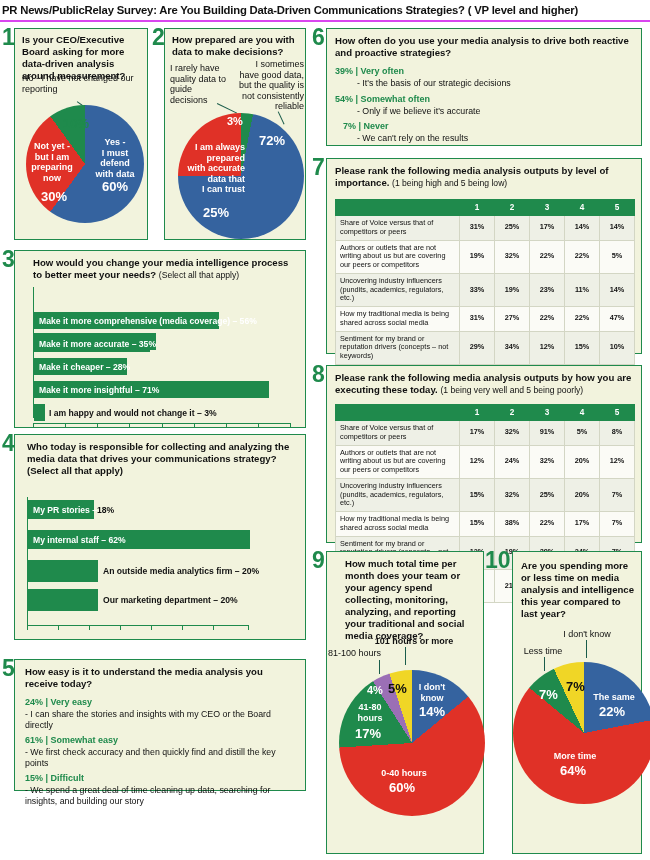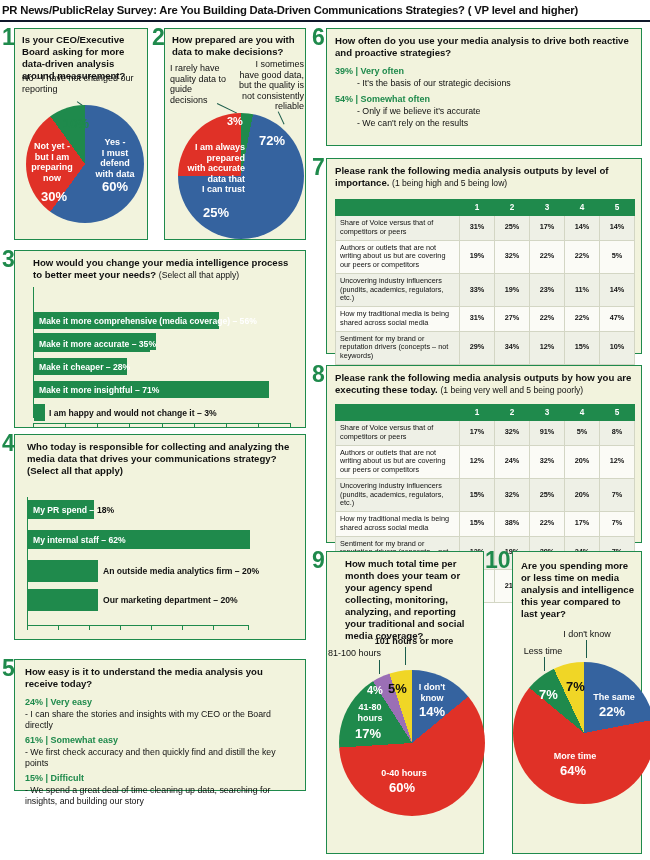--- a/index.html
+++ b/index.html
@@ -9,21 +9,21 @@
     font-family:"Liberation Sans", sans-serif;
     color:#111;
     overflow:hidden;
     position:relative;
   }
   .page{position:relative;width:650px;height:860px;box-sizing:border-box;}
 
   
   .hdr{
     position:absolute;left:0;top:0;width:650px;height:20px;
-    border-bottom:2px solid #0f172a;
+    border-bottom:2px solid #d946ef;
     display:flex;align-items:center;
   }
   .hdr-title{
     font-size:11.3px;font-weight:bold;letter-spacing:-0.2px;
     white-space:nowrap;color:#111;padding-left:2px;
   }
 
   
   .panel{
     position:absolute;
@@ -188,21 +188,21 @@
 
   <div class="qnum" style="left:2px;top:432px;">4</div>
   <div class="panel" style="left:14px;top:434px;width:292px;height:206px;">
     <div class="qtitle" style="position:absolute;left:12px;top:6px;width:268px;">
       <span>Who today is responsible for collecting and analyzing the media data that drives your communications strategy?</span>
       <span>(Select all that apply)</span>
     </div>
     <div class="barwrap" style="left:12px;top:62px;width:268px;height:132px;">
       <div class="yaxis" style="left:0;top:0;height:128px;"></div>
       <div class="bar" style="left:1px;top:3px;width:66px;height:19px;">
-          <span class="btxt">My PR spend –</span>
+          <span class="btxt">My PR stories –</span>
         </div>
       <div class="boutside" style="left:70px;top:3px;height:19px;">18%</div>
       <div class="bar" style="left:1px;top:33px;width:222px;height:19px;">
           <span class="btxt">My internal staff – 62%</span>
         </div>
       <div class="bar" style="left:1px;top:63px;width:70px;height:22px;"></div>
       <div class="boutside" style="left:76px;top:63px;height:22px;">An outside media analytics firm – 20%</div>
       <div class="bar" style="left:1px;top:92px;width:70px;height:22px;"></div>
       <div class="boutside" style="left:76px;top:92px;height:22px;">Our marketing department – 20%</div>
       <div class="axis" style="left:0;top:128px;width:222px;">
@@ -243,20 +243,23 @@
     <div class="qtitle" style="position:absolute;left:8px;top:6px;width:302px;">How often do you use your media analysis to drive both reactive and proactive strategies?</div>
     <div class="ansblock" style="left:8px;top:32px;width:300px;">
       <div class="ans-h">
         <span>39%</span> | <span>Very often</span>
       </div>
       <div class="ans-d" style="padding-left:22px;">- It's the basis of our strategic decisions</div>
       <div class="ans-h">
         <span>54%</span> | <span>Somewhat often</span>
       </div>
       <div class="ans-d" style="padding-left:22px;">- Only if we believe it's accurate</div>
+      <div class="ans-h" style="padding-left:8px;">
+        <span>7%</span> | <span>Never</span>
+      </div>
       <div class="ans-d" style="padding-left:22px;">- We can't rely on the results</div>
     </div>
   </div>
 
   <div class="qnum" style="left:312px;top:156px;">7</div>
   <div class="panel" style="left:326px;top:158px;width:316px;height:196px;">
     <div class="qtitle" style="position:absolute;left:8px;top:6px;width:302px;">
       <span>Please rank the following media analysis outputs by level of importance.</span>
       <span class="sub">(1 being high and 5 being low)</span>
     </div>

